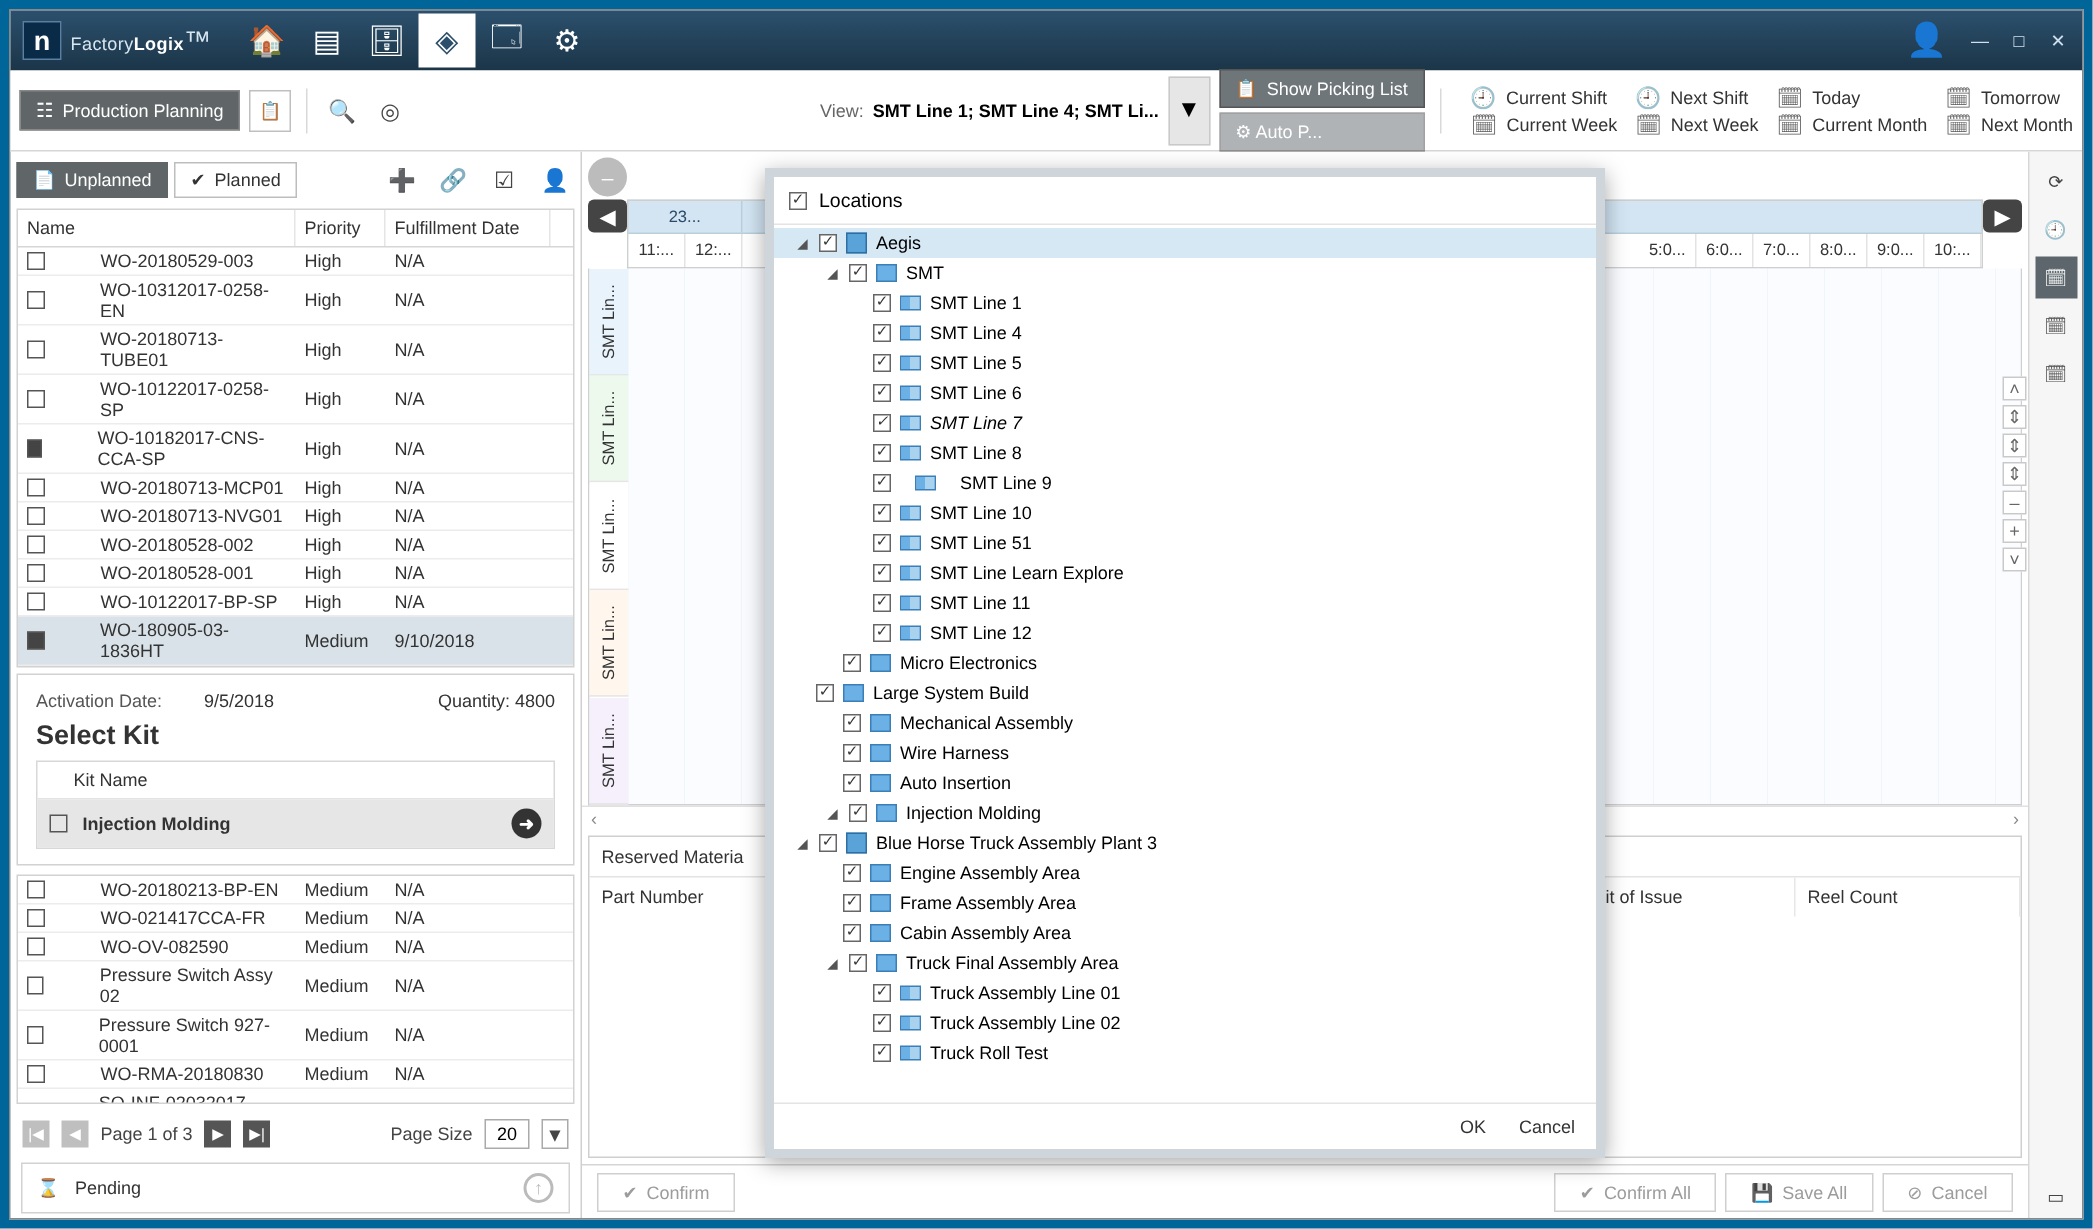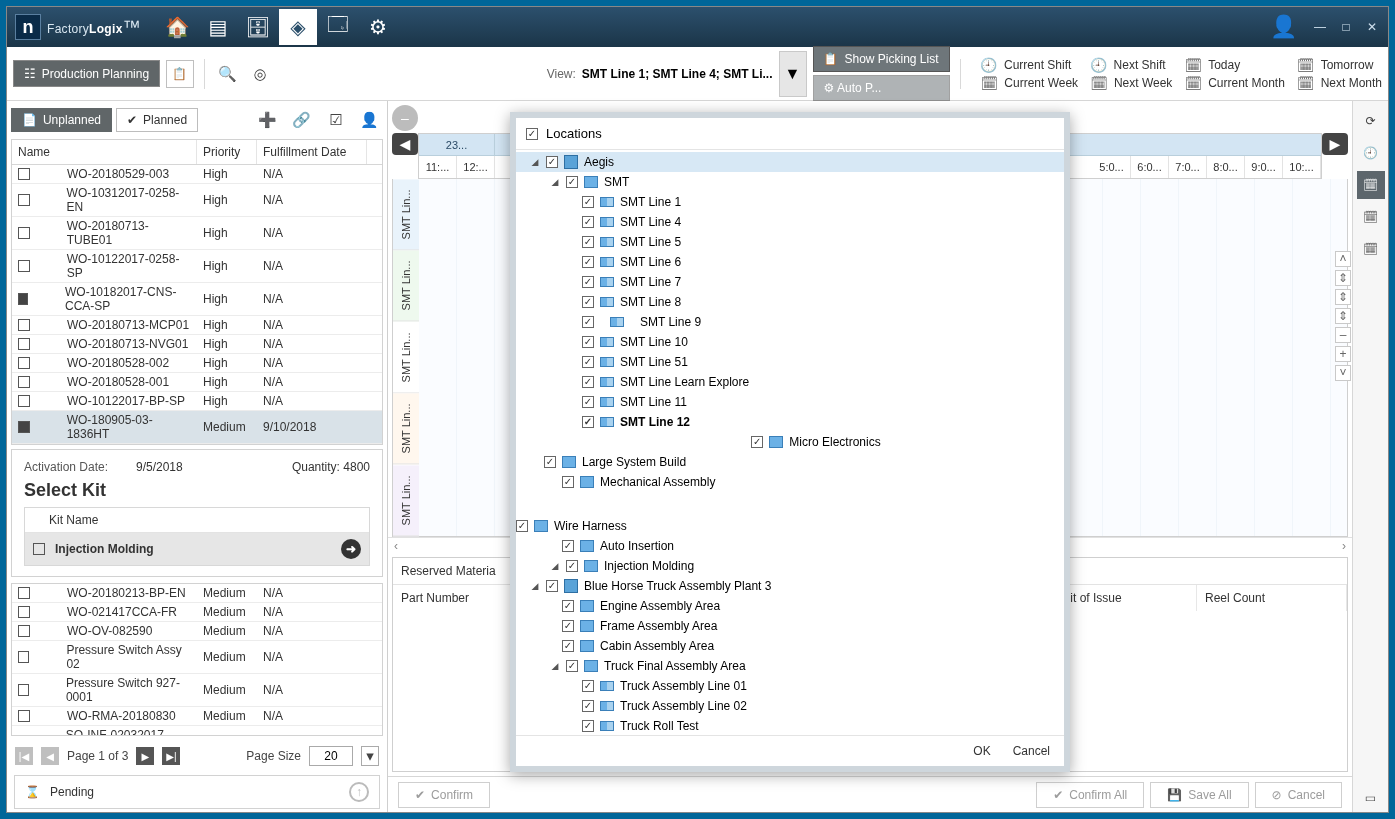--- a/index.html
+++ b/index.html
@@ -63,21 +63,21 @@
 .kit-table { border:1px solid #d8d8d8; }
 .kit-head { padding:5px 24px; color:#333; border-bottom:1px solid #e3e3e3; }
 .kit-row { background:#e6e6e6; padding:6px 8px; display:flex; align-items:center; gap:10px; font-weight:bold; }
 .kit-arrow { margin-left:auto; width:20px; height:20px; border-radius:50%; background:#333; color:#fff; display:flex; align-items:center; justify-content:center; font-size:12px; }
 
 
 .lower-table { border:1px solid #d2d2d2; margin-top:6px; flex:1; overflow:hidden; }
 .pager { display:flex; align-items:center; gap:8px; padding:6px 4px; color:#444; margin-top:4px; }
 .pager .pgbtn { width:18px; height:18px; background:#555; color:#fff; display:flex; align-items:center; justify-content:center; cursor:pointer; font-size:10px; }
 .pager .pgbtn.dis { background:#bfbfbf; }
-.page-size-box { width:44px; height:20px; border:1px solid #aaa; text-align:center; }
+.page-size-box { width:30px; height:20px; border:1px solid #aaa; text-align:center; }
 
 
 .pending-row { border:1px solid #d2d2d2; margin:3px 3px 3px 3px; padding:6px 10px; display:flex; align-items:center; gap:10px; color:#333; }
 .pending-up { margin-left:auto; width:20px; height:20px; border:2px solid #bbb; border-radius:50%; display:flex; align-items:center; justify-content:center; color:#bbb; }
 
 
 .centerpanel { flex:1; display:flex; flex-direction:column; min-height:0; position:relative; }
 .gantt-head-wrap { padding:4px 4px 0 4px; display:flex; flex-direction:column; }
 .gantt-controls { display:flex; align-items:center; gap:6px; margin-bottom:2px; }
 .circle-ctl { width:26px; height:26px; border-radius:50%; background:#444; color:#fff; display:flex; align-items:center; justify-content:center; font-size:14px; cursor:pointer; }
@@ -546,21 +546,21 @@
         <div class="tree-row" style="padding-left: 66px;">
           <span class="cb checked"></span>
           <span class="sublineicon"></span>
           <span>SMT Line 5</span>
         </div>
         <div class="tree-row" style="padding-left: 66px;">
           <span class="cb checked"></span>
           <span class="sublineicon"></span>
           <span>SMT Line 6</span>
         </div>
-        <div class="tree-row" style="padding-left: 66px;">
+        <div class="tree-row" style="padding-left: 66px; font-style: italic;">
           <span class="cb checked"></span>
           <span class="sublineicon"></span>
           <span>SMT Line 7</span>
         </div>
         <div class="tree-row" style="padding-left: 66px;">
           <span class="cb checked"></span>
           <span class="sublineicon"></span>
           <span>SMT Line 8</span>
         </div>
         <div class="tree-row" style="padding-left: 66px; gap: 16px;">
@@ -581,41 +581,41 @@
         <div class="tree-row" style="padding-left: 66px;">
           <span class="cb checked"></span>
           <span class="sublineicon"></span>
           <span>SMT Line Learn Explore</span>
         </div>
         <div class="tree-row" style="padding-left: 66px;">
           <span class="cb checked"></span>
           <span class="sublineicon"></span>
           <span>SMT Line 11</span>
         </div>
-        <div class="tree-row" style="padding-left: 66px; font-weight: bold;">
+        <div class="tree-row" style="padding-left: 66px;">
           <span class="cb checked"></span>
           <span class="sublineicon"></span>
           <span>SMT Line 12</span>
         </div>
-        <div class="tree-row" style="padding-left: 58px; justify-content: center;">
+        <div class="tree-row" style="padding-left: 46px;">
           <span class="cb checked"></span>
           <span class="lineicon"></span>
           <span>Micro Electronics</span>
         </div>
         <div class="tree-row" style="padding-left: 28px;">
           <span class="cb checked"></span>
           <span class="lineicon"></span>
           <span>Large System Build</span>
         </div>
         <div class="tree-row" style="padding-left: 46px;">
           <span class="cb checked"></span>
           <span class="lineicon"></span>
           <span>Mechanical Assembly</span>
         </div>
-        <div class="tree-row" style=" margin-top: 24px;">
+        <div class="tree-row" style="padding-left: 46px;">
           <span class="cb checked"></span>
           <span class="lineicon"></span>
           <span>Wire Harness</span>
         </div>
         <div class="tree-row" style="padding-left: 46px;">
           <span class="cb checked"></span>
           <span class="lineicon"></span>
           <span>Auto Insertion</span>
         </div>
         <div class="tree-row" style="padding-left: 34px;">

